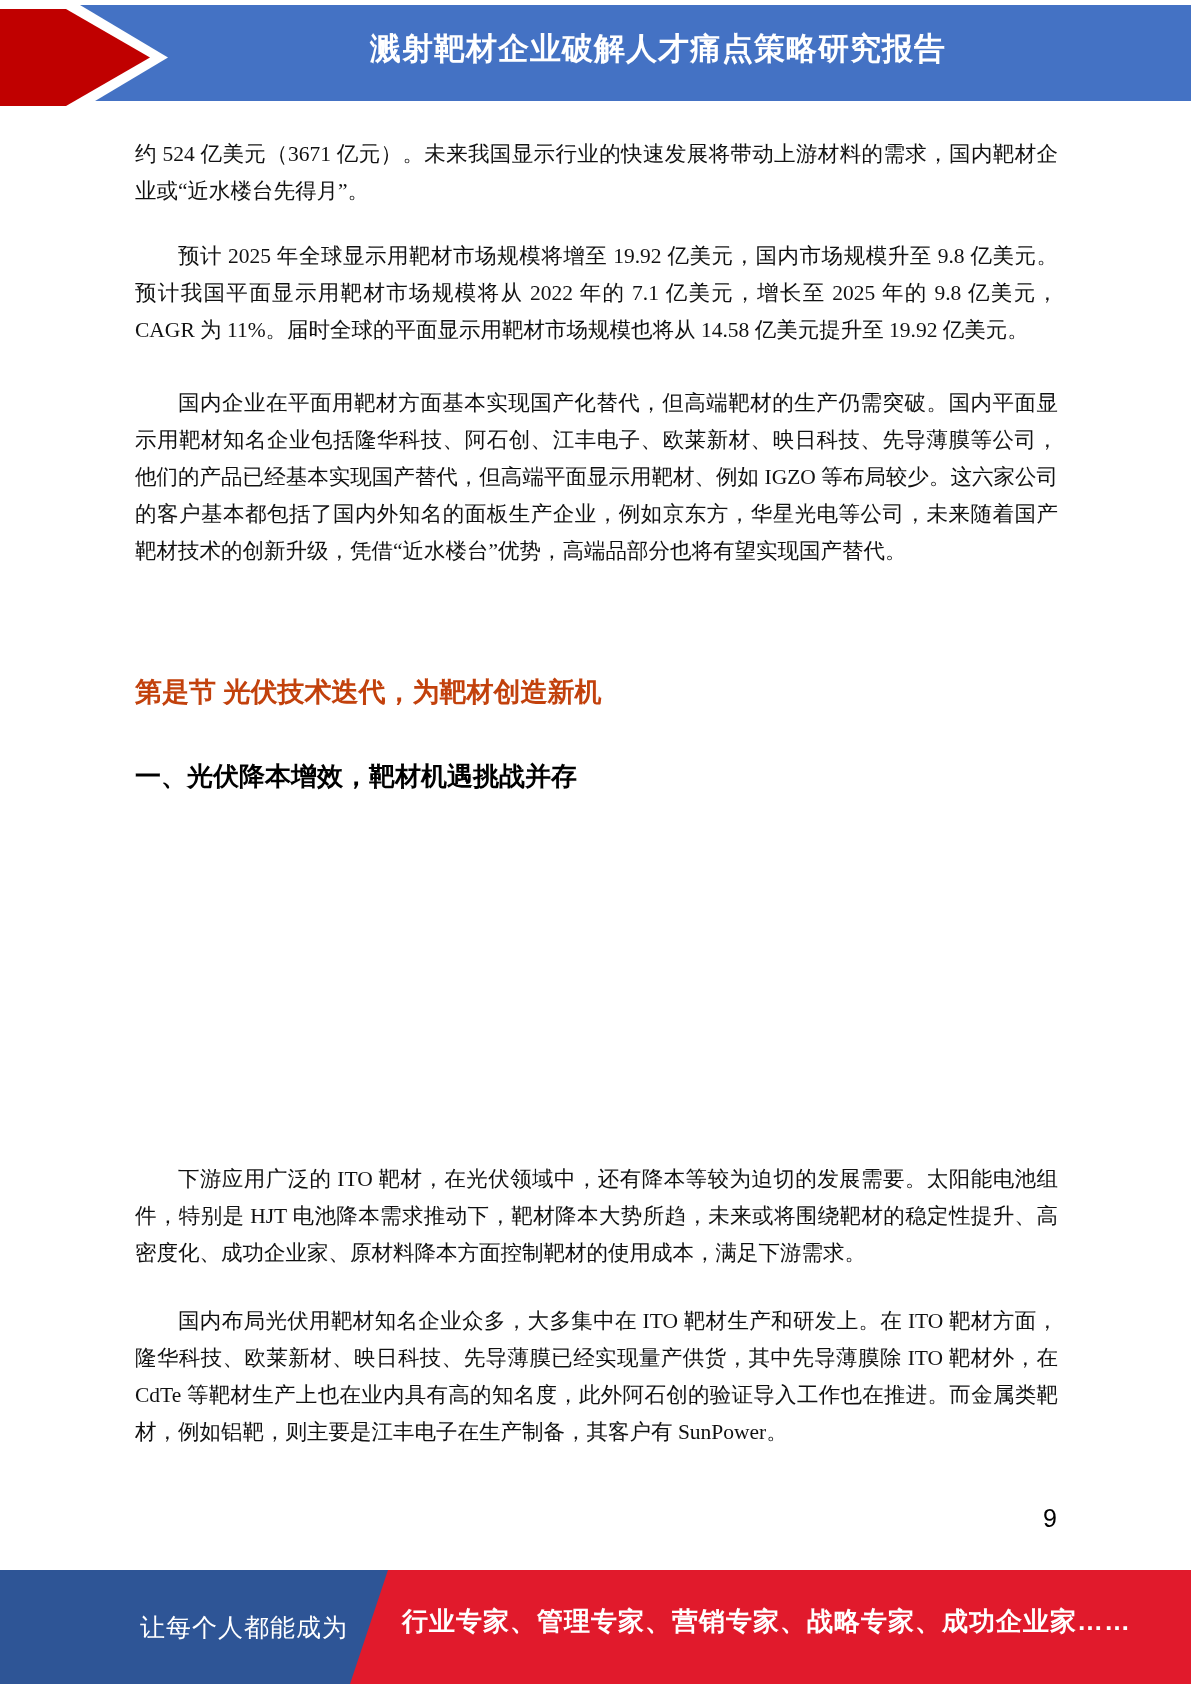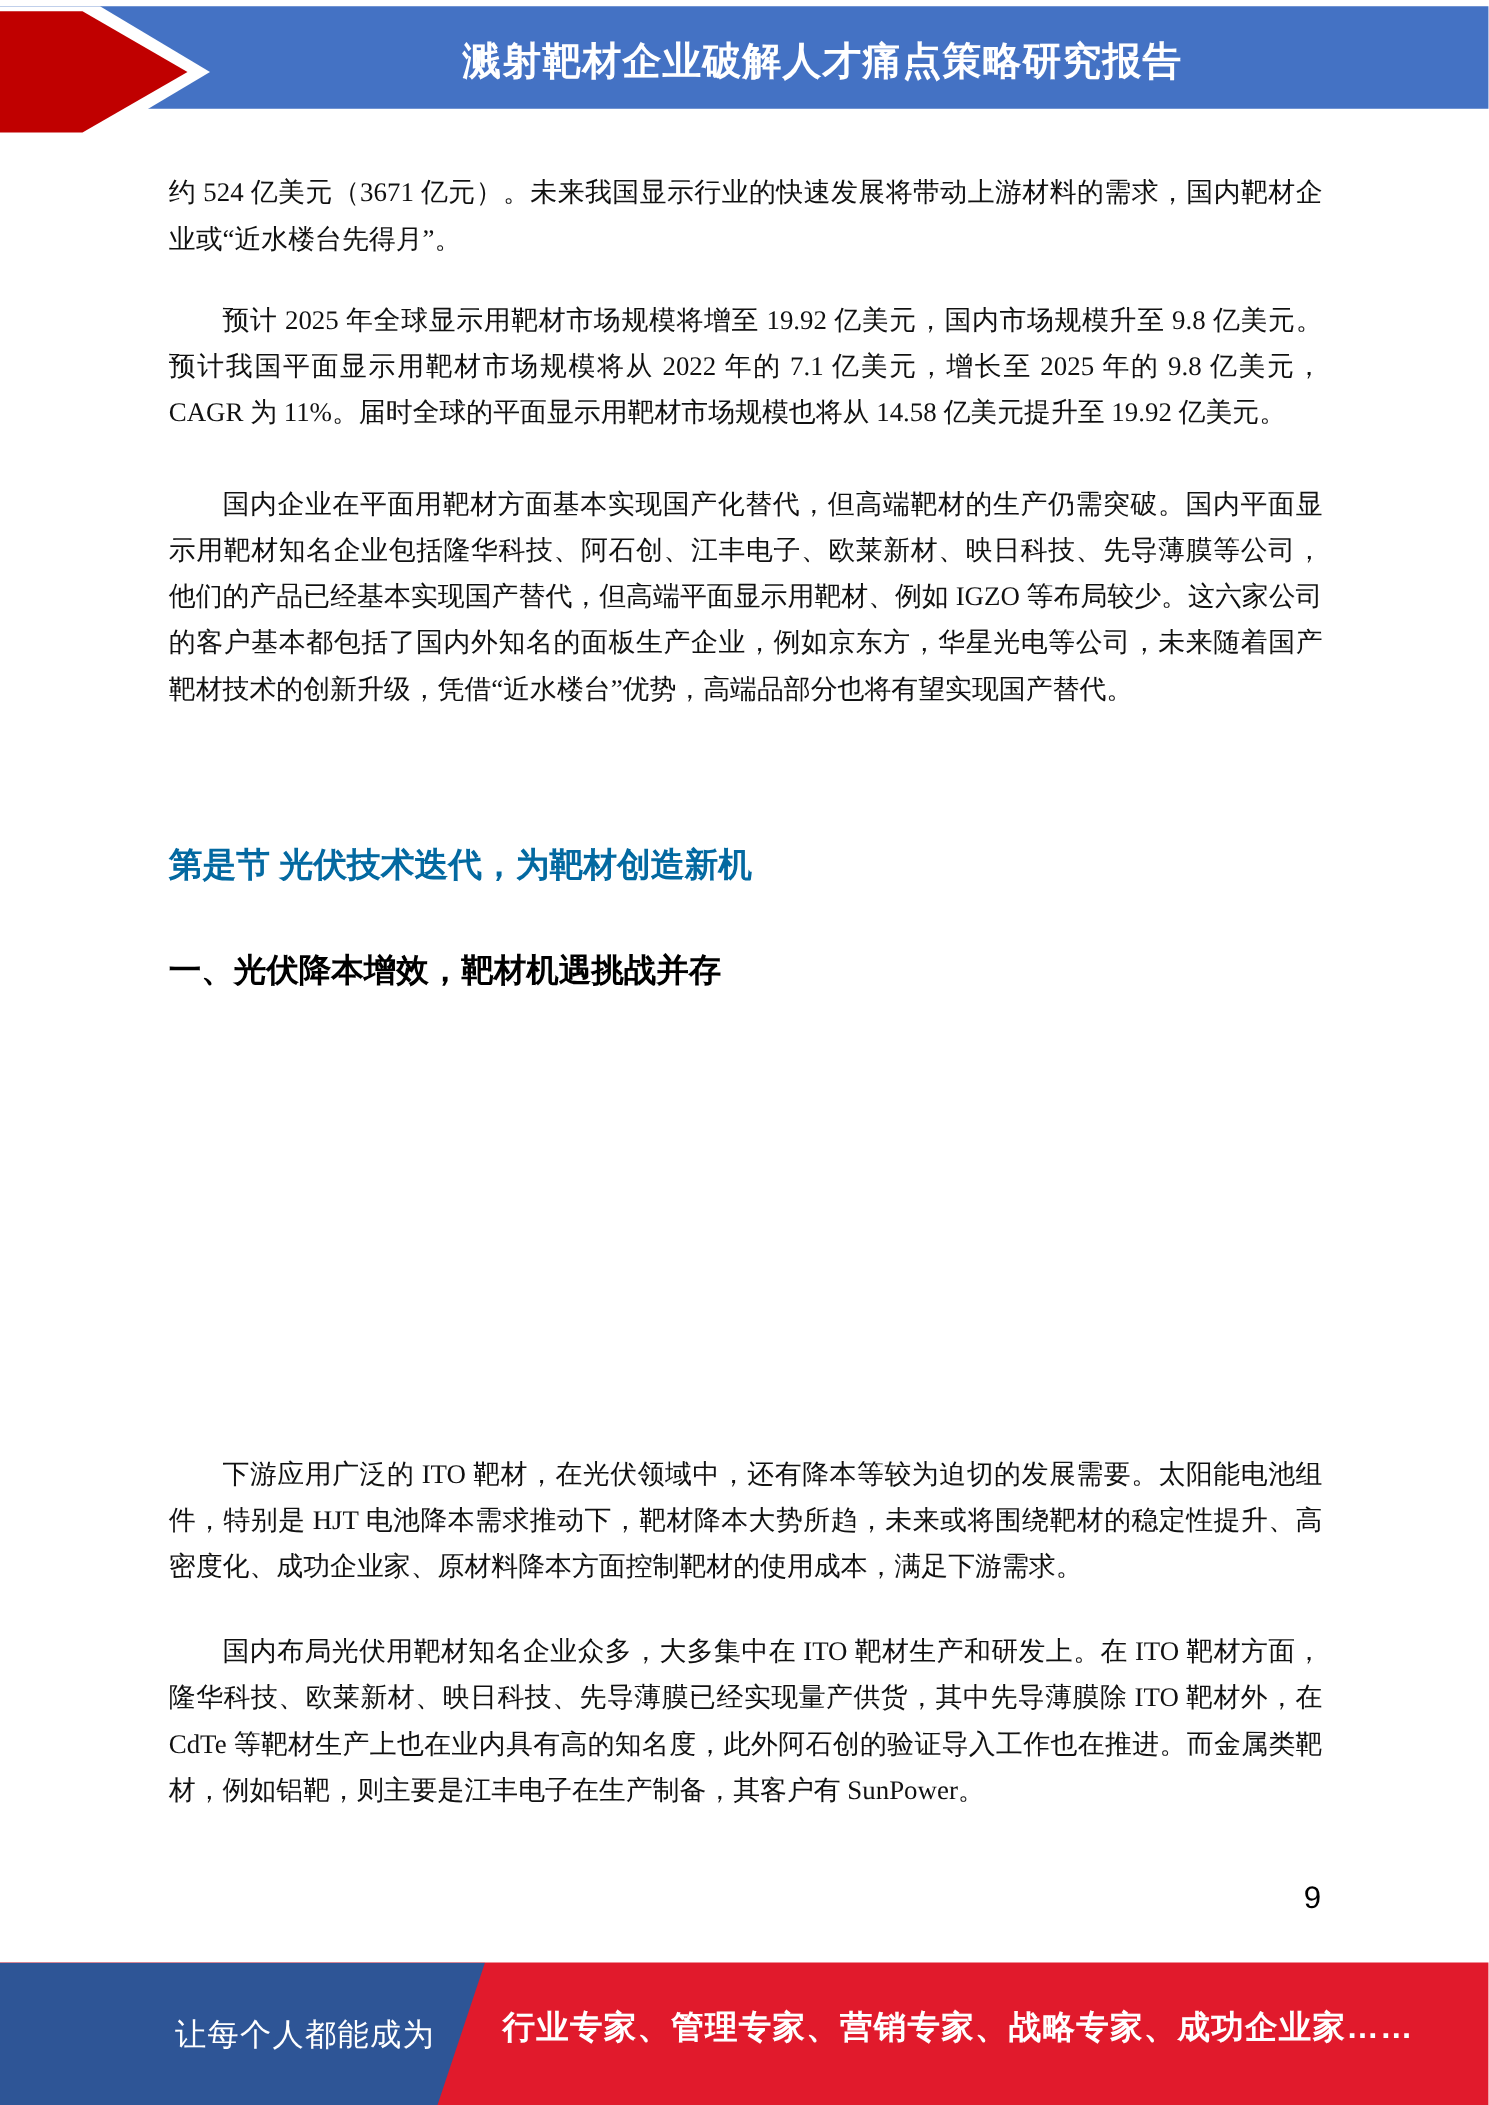--- a/index.html
+++ b/index.html
@@ -18,21 +18,21 @@
     background:#ffffff;
     overflow:hidden;
     font-family:"Liberation Serif","DejaVu Serif",serif;
     color:var(--text-black);
   }
 
   
   .header-band{
     position:absolute;
     left:0; top:5px;
-    width:1191px; height:82px;
+    width:1191px; height:96px;
     background:var(--header-blue);
   }
   .header-arrow{
     position:absolute;
     left:0; top:0;
     width:185px; height:105px;
     display:block;
   }
   .header-title{
     position:absolute;
@@ -69,21 +69,21 @@
   .p7{ top:1303px; }
 
   .heading1{
     position:absolute;
     left:135px; top:674px;
     width:923px;
     font-family:"Liberation Sans","DejaVu Sans",sans-serif;
     font-weight:700;
     font-size:27px;
     line-height:36px;
-    color:#0369a1;
+    color:#c2410c;
   }
   .heading2{
     position:absolute;
     left:135px; top:759px;
     width:923px;
     font-family:Liberation Sans, sans-serif;
     font-weight:700;
     font-size:26px;
     line-height:34px;
     color:#000000;

